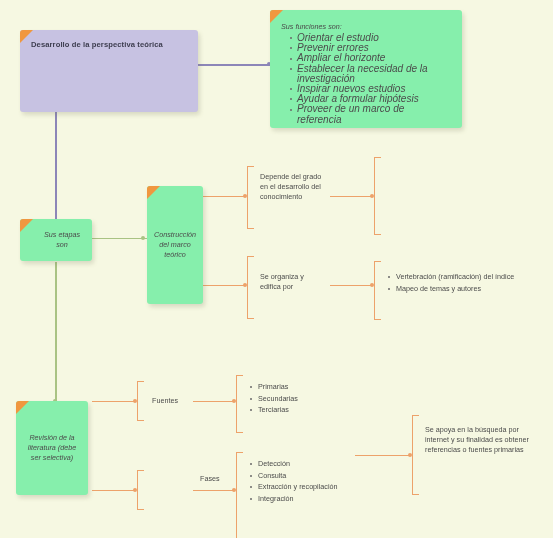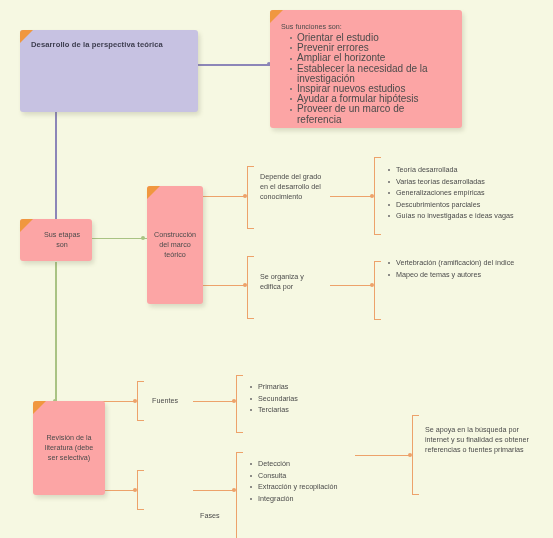--- a/index.html
+++ b/index.html
@@ -21,21 +21,21 @@
     box-shadow:2px 3px 4px rgba(120,120,90,.22);
     overflow:hidden;
   }
   .box .corner{
     position:absolute;top:0;left:0;
     width:0;height:0;
     border-top:13px solid #f0973f;
     border-right:13px solid transparent;
   }
   .box-purple{background:#c7c2e2;}
-  .box-green{background:#fca5a5;}
+  .box-green{background:#86efac;font-style:italic;}
 
   .box-inner{position:relative;padding:10px 11px 9px 11px;}
 
   .box-title{
     font-weight:bold;
     font-size:7.6px;
     color:#3d3d4f;
     margin:0 0 4px 0;
     letter-spacing:.1px;
   }
@@ -206,45 +206,38 @@
   <div class="box box-green box-centered" style="left:20px;top:219px;width:72px;height:42px;padding-left:12px;">
     <span class="corner"></span>
     <span class="lbl">Sus etapas son</span>
   </div>
 
   <div class="box box-green box-centered" style="left:147px;top:186px;width:56px;height:118px;">
     <span class="corner"></span>
     <span class="lbl">Construcción del marco teórico</span>
   </div>
 
-  <div class="box box-green box-centered" style="left:33px;top:401px;width:72px;height:94px;">
+  <div class="box box-green box-centered" style="left:16px;top:401px;width:72px;height:94px;">
     <span class="corner"></span>
     <span class="lbl">Revisión de la literatura (debe ser selectiva)</span>
   </div>
 
   <div class="txt" style="left:260px;top:172px;width:62px;">Depende del grado en el desarrollo del conocimiento</div>
 
   <div class="txt" style="left:260px;top:272px;width:62px;">Se organiza y edifica por</div>
 
-  <ul class="plain" style="left:388px;top:164px;width:160px;">
-    <li>Teoría desarrollada</li>
-    <li>Varias teorías desarrolladas</li>
-    <li>Generalizaciones empíricas</li>
-    <li>Descubrimientos parciales</li>
-    <li>Guías no investigadas e ideas vagas</li>
-  </ul>
-
-  <ul class="plain" style="left:388px;top:257px;width:160px;">
+
+  <ul class="plain" style="left:388px;top:271px;width:160px;">
     <li>Vertebración (ramificación) del índice</li>
     <li>Mapeo de temas y autores</li>
   </ul>
 
   <div class="txt" style="left:152px;top:396px;width:50px;">Fuentes</div>
 
-  <div class="txt" style="left:152px;top:511px;width:50px;padding-left:48px;">Fases</div>
+  <div class="txt" style="left:152px;top:474px;width:50px;padding-left:48px;">Fases</div>
 
   <ul class="plain" style="left:250px;top:381px;width:130px;">
     <li>Primarias</li>
     <li>Secundarias</li>
     <li>Terciarias</li>
   </ul>
 
   <ul class="plain" style="left:250px;top:458px;width:140px;">
     <li>Detección</li>
     <li>Consulta</li>

